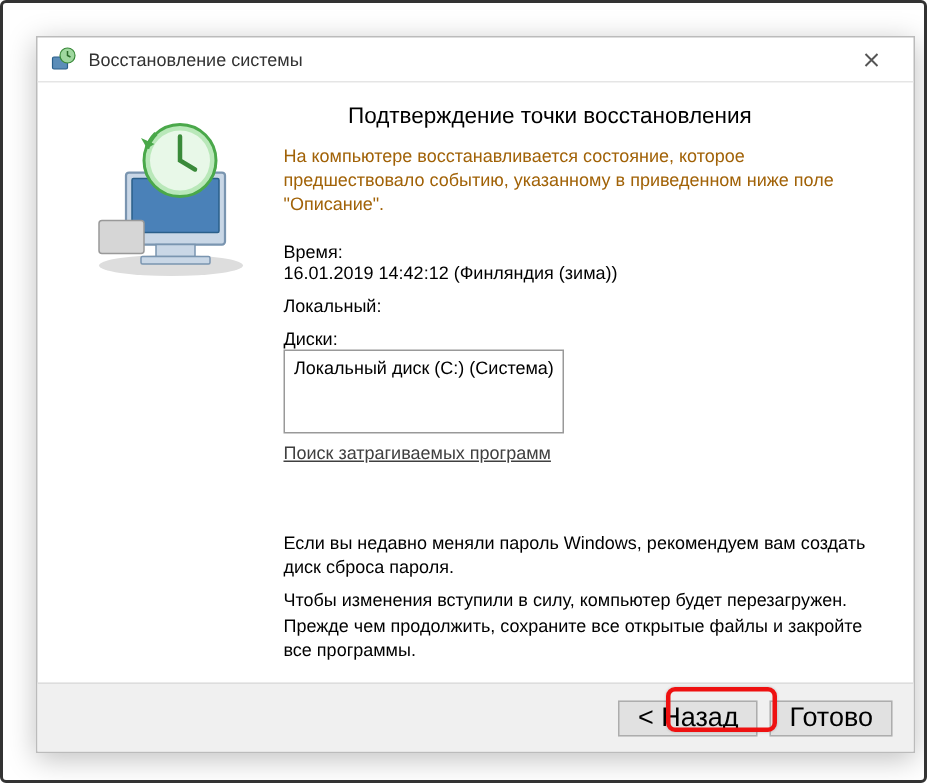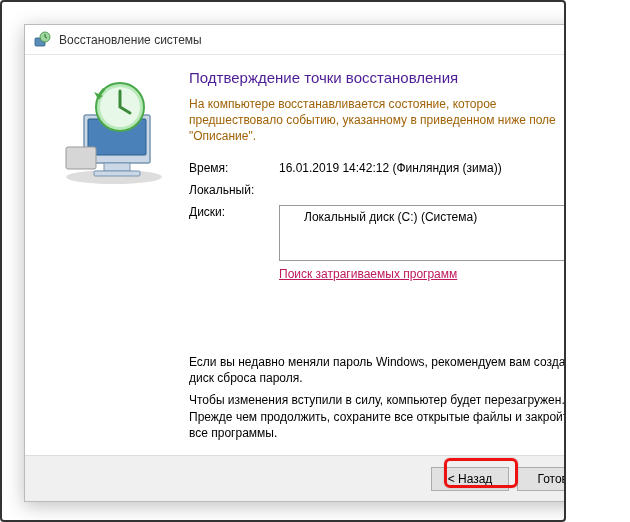--- a/index.html
+++ b/index.html
@@ -10,21 +10,21 @@
     font-family: "Segoe UI", Tahoma, sans-serif;
     font-size: 12px;
     color: #000;
     width: 630px;
     height: 522px;
     position: relative;
   }
   .outer {
     border: 2px solid #333;
     border-radius: 4px;
-    width: 566px;
+    width: 618px;
     height: 522px;
     position: relative;
     overflow: hidden;
   }
   .window {
     position: absolute;
     left: 22px;
     top: 22px;
     width: 586px;
     height: 478px;
@@ -72,49 +72,50 @@
     padding-top: 8px;
   }
   .hero-icon { width: 120px; height: 110px; }
   .right-pane {
     flex: 1;
     display: flex;
     flex-direction: column;
   }
   .heading {
     font-size: 15px;
-    color: #4c1d95;
+    color: #000000;
     margin-bottom: 10px;
+    margin-left: 43px;
   }
   .desc {
     font-size: 12px;
     color: #a16207;
     margin-bottom: 16px;
     line-height: 1.35;
   }
   .info-row {
     display: flex;
-    flex-direction: row;
+    flex-direction: column;
     font-size: 12px;
     margin-bottom: 8px;
     align-items: flex-start;
   }
   .info-label { width: 90px; flex-shrink: 0; }
   .info-value { flex: 1; }
   .drives-box {
     flex: 1;
     border: 1px solid #999;
     background: #fff;
-    padding: 4px 24px;
+    padding: 4px 6px;
     font-size: 12px;
     height: 56px;
     margin-bottom: 6px;
   }
   .scan-link {
-    color: #be185d;
+    color: #404040;
     text-decoration: underline;
     font-size: 12px;
     cursor: pointer;
     display: block;
     margin-top: 2px;
     margin-bottom: 30px;
   }
   .warn-text {
     font-size: 12px;
     line-height: 1.35;
@@ -129,21 +130,21 @@
     justify-content: flex-end;
     padding: 0 14px;
     gap: 8px;
   }
   .btn {
     height: 24px;
     min-width: 78px;
     padding: 0 12px;
     background: #e1e1e1;
     border: 1px solid #adadad;
-    font-size: 12px;
+    font-size: 18px;
     font-family: inherit;
     cursor: pointer;
   }
   .highlight {
     position: absolute;
     border: 3px solid #e11;
     border-radius: 6px;
     pointer-events: none;
     box-shadow: 0 0 2px rgba(0,0,0,0.2);
   }

